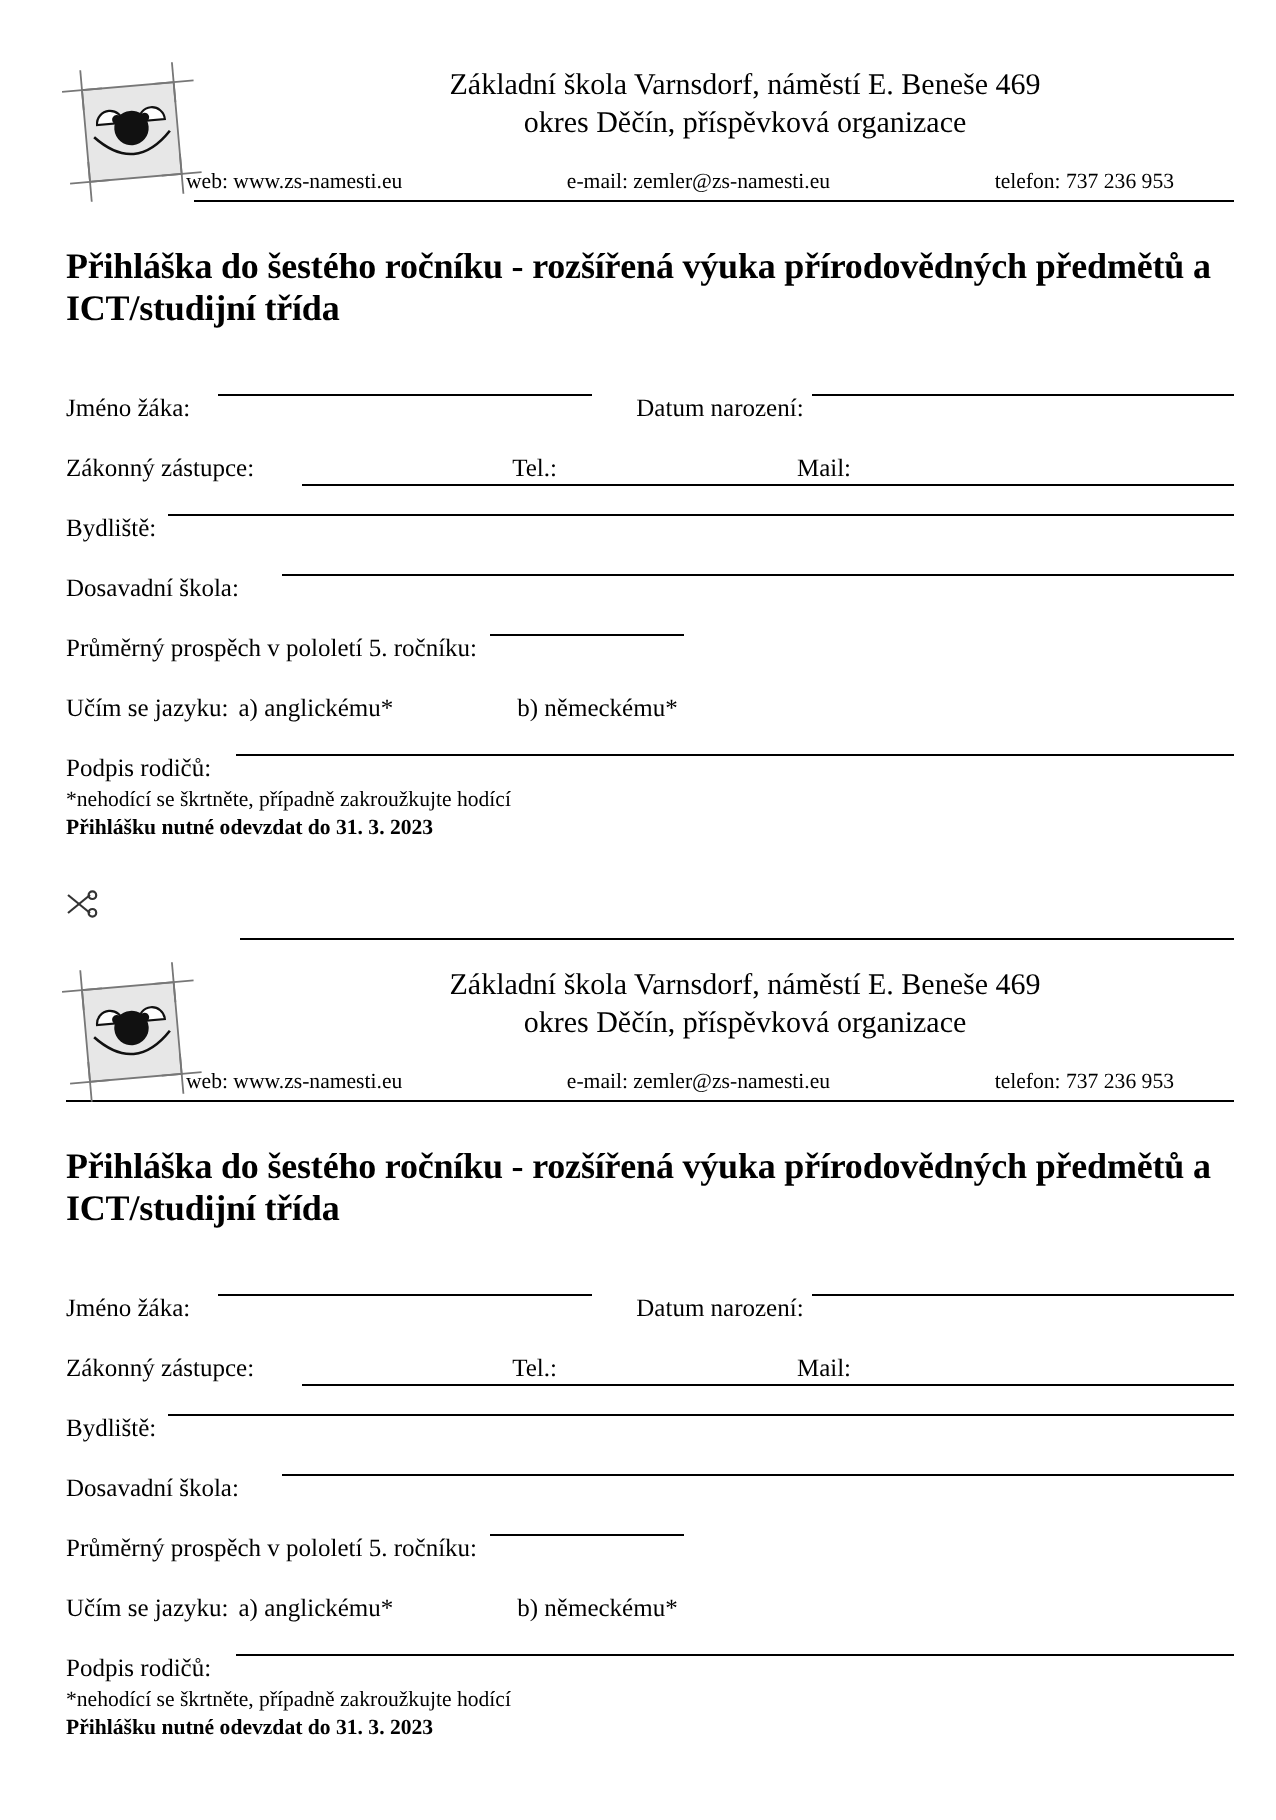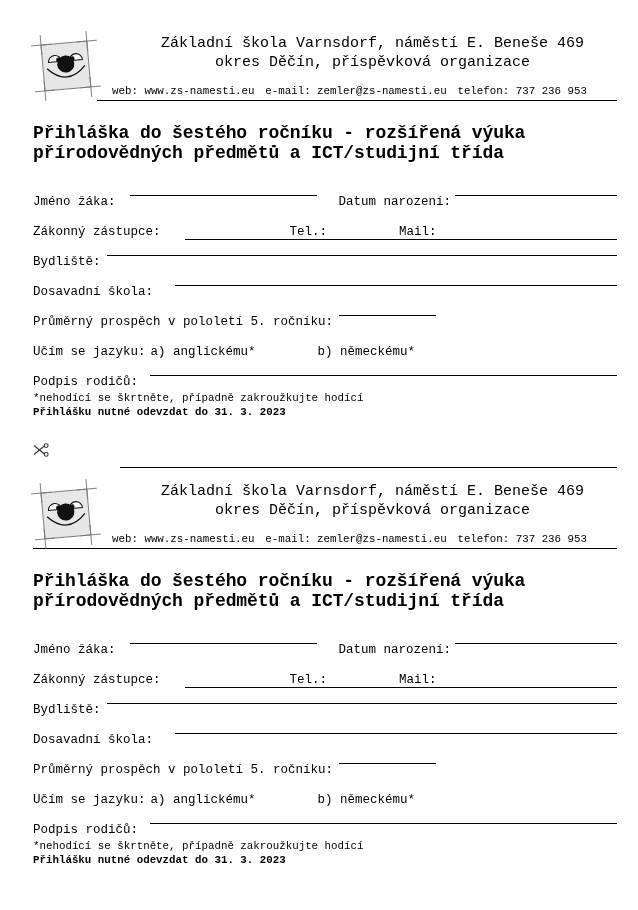--- a/index.html
+++ b/index.html
@@ -2,34 +2,34 @@
 <html><head>
 <meta charset="utf-8">
 <style>
   html, body { margin: 0; padding: 0; background: #fff; }
   .page {
     position: relative;
     width: 638px;
     height: 910px;
     background: #ffffff;
     color: #000;
-    font-family: Liberation Mono, monospace;
+    font-family: Liberation Serif, serif;
     overflow: hidden;
   }
   .copy { padding: 0 21px 0 33px; }
   #copy-slot-1 { padding-top: 30px; }
   #copy-slot-2 { padding-top: 10px; }
 
   
   .header { position: relative; min-height: 70px; }
   .logo { position: absolute; left: -2px; top: 0; }
   .school-name { text-align: center; padding: 4px 0 0 95px; font-size: 15px; line-height: 19px; }
   .contact-row {
     display: flex; justify-content: space-between;
-    margin: 13px 30px 0 79px; font-size: 10.8px;
+    margin: 13px 30px 0 60px; font-size: 10.8px;
   }
   .contact-rule { border-top: 1.8px solid #000; margin-top: 3px; margin-left: 64px; }
   #copy-slot-2 .contact-rule { margin-left: 0; }
 
   .title { font-weight: bold; font-size: 18px; margin-top: 22px; letter-spacing: -0.1px; }
 
   
   .row { display: flex; align-items: flex-start; margin-top: 13px; height: 17px; font-size: 12.5px; }
   .row-first { margin-top: 32px; }
   .lbl { white-space: nowrap; }
@@ -37,21 +37,21 @@
   .grow { flex: 1; }
   .w-name { width: 187px; margin-left: 14px; }
   .w-grade { width: 97px; margin-left: 6px; }
   .ml-4  { margin-left: 4px; }
   .ml-6  { margin-left: 6px; }
   .ml-12 { margin-left: 12px; }
   .ml-22 { margin-left: 22px; }
   .ml-24 { margin-left: 24px; }
   .combo { display: flex; align-items: flex-end; }
   .combo .tel  { margin-left: 105px; white-space: nowrap; }
-  .combo .mail { margin-left: 72px; white-space: nowrap; }
+  .combo .mail { margin-left: 120px; white-space: nowrap; }
   .opt-a { margin-left: 5px; }
   .opt-b { margin-left: 50px; padding-left: 12px; }
 
   .notes { font-size: 10.8px; line-height: 13.5px; }
   .deadline { font-weight: bold; }
 
   
   .cut-section { padding: 24px 21px 0 33px; }
   .scissors-wrap { height: 14px; }
   .cut-line { border-top: 1.4px solid #000; margin-top: 10px; margin-left: 87px; }

